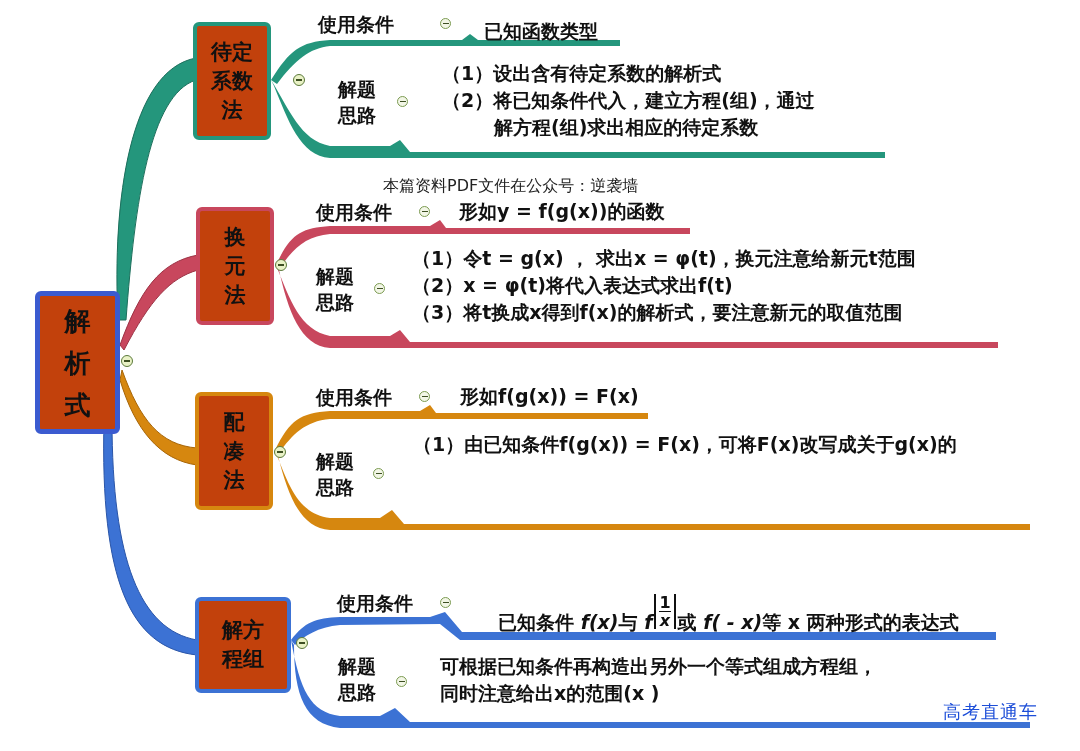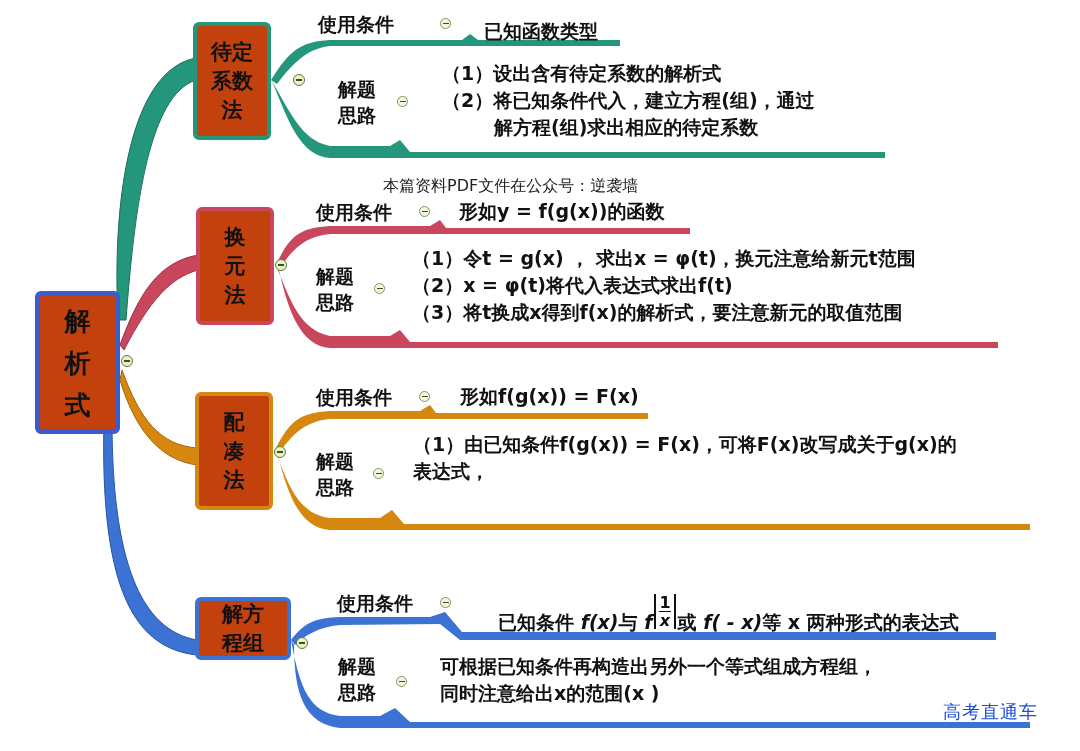--- a/index.html
+++ b/index.html
@@ -16,21 +16,21 @@
       text-align: center; font-weight: bold;
     }
     .root {
       left: 35px; top: 291px; width: 85px; height: 143px;
       border: 5px solid #3b5bd0; font-size: 26px; line-height: 42px;
     }
     .branch { width: 78px; font-size: 21px; line-height: 29px; border: 4px solid; }
     .b1 { left: 193px; top: 22px; height: 118px; border-color: #24967c; }
     .b2 { left: 196px; top: 207px; height: 118px; border-color: #c8475d; }
     .b3 { left: 195px; top: 392px; height: 118px; border-color: #d6870f; }
-    .b4 { left: 195px; top: 597px; width: 96px; height: 63px; border-color: #3c72d4; }
+    .b4 { left: 195px; top: 597px; width: 96px; height: 96px; border-color: #3c72d4; }
     .vtext { white-space: pre-line; }
     .label {
       position: absolute; font-weight: bold; font-size: 19px; line-height: 26px;
       white-space: pre-line;
     }
     .content {
       position: absolute; font-weight: bold; font-size: 19px; line-height: 27px;
     }
     .content .line { white-space: nowrap; }
     .content .indent { padding-left: 52px; }
@@ -139,21 +139,20 @@
 <div class="label" style="left:316px; top:384px;">使用条件</div>
 <div class="toggle small" style="left:419px; top:391px;"></div>
 <div class="content" style="left:460px; top:383px;">
   <div class="line">形如f(g(x)) = F(x)</div>
 </div>
 <div class="label" style="left:316px; top:448px;">解题
 思路</div>
 <div class="toggle small" style="left:373px; top:468px;"></div>
 <div class="content" style="left:413px; top:431px;">
   <div class="line">（1）由已知条件f(g(x)) = F(x)，可将F(x)改写成关于g(x)的</div>
-  <div class="line">表达式，</div>
 </div>
 
 <div class="node branch b4">
   <span class="vtext">解方
 程组</span>
 </div>
 <div class="toggle" style="left:296px; top:637px;"></div>
 <div class="label" style="left:337px; top:590px;">使用条件</div>
 <div class="toggle small" style="left:440px; top:597px;"></div>
 <div class="content" style="left:498px; top:606px;">

